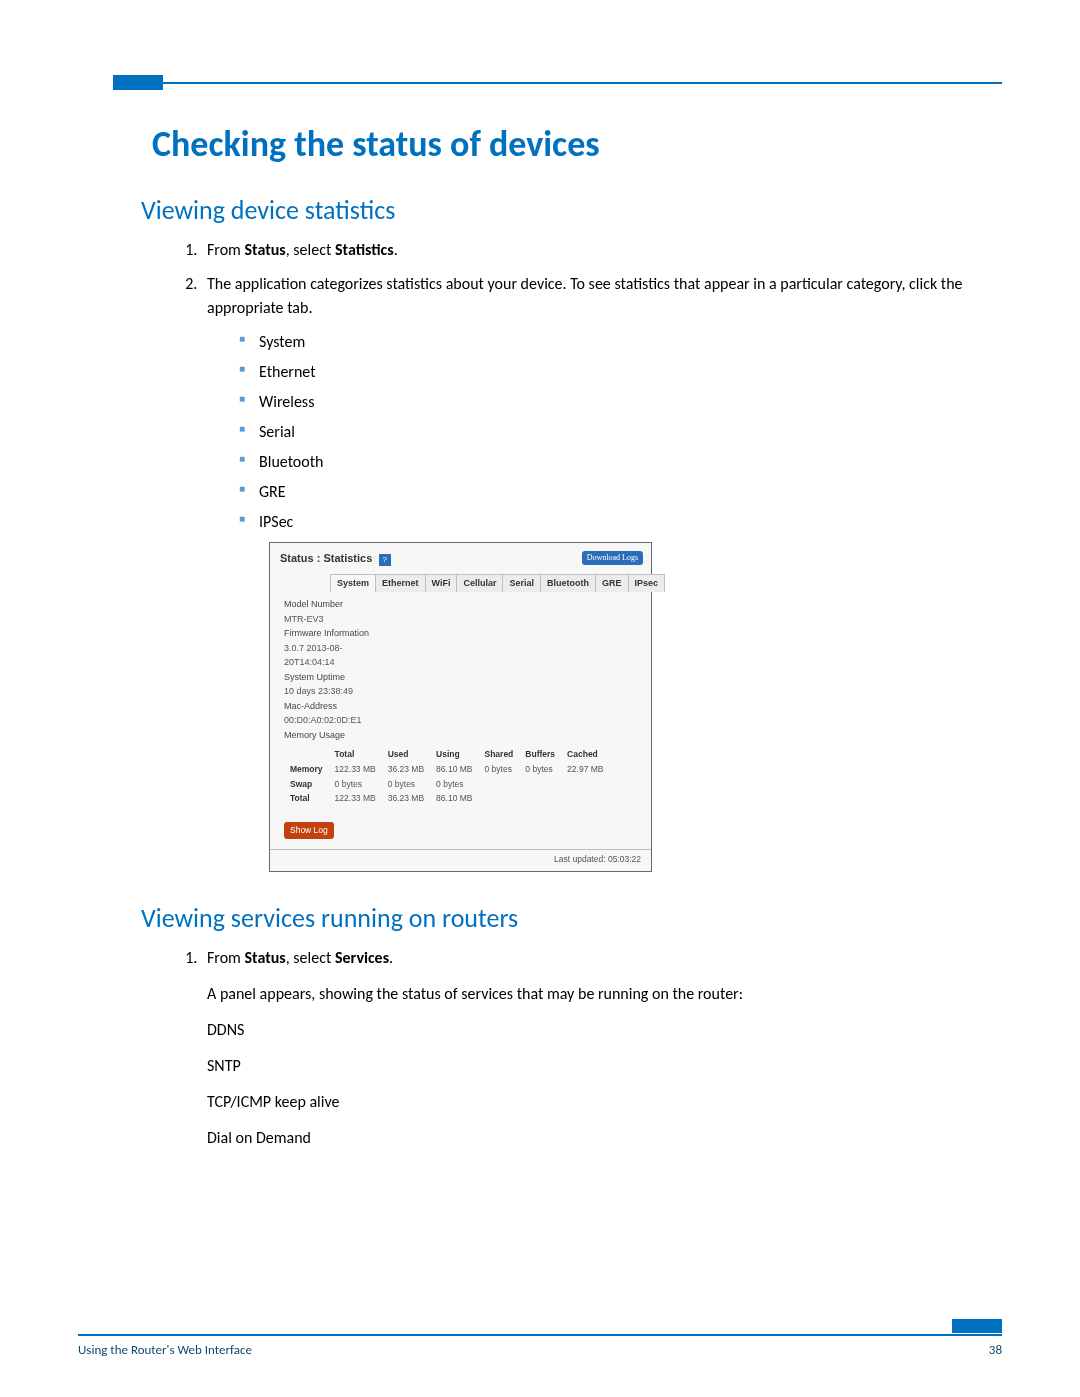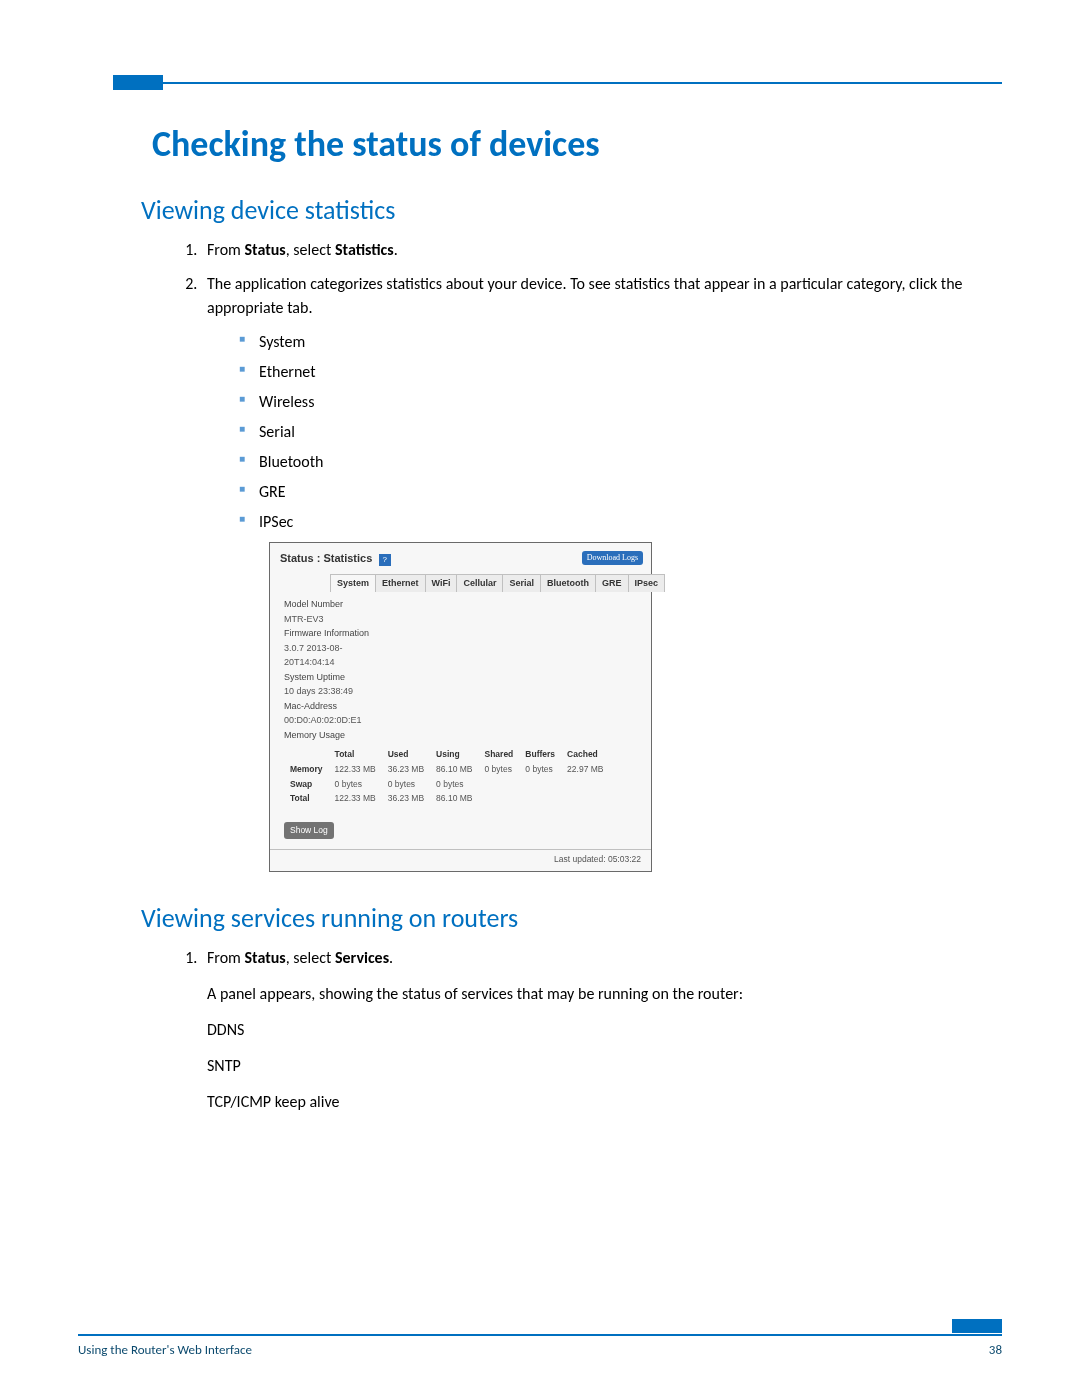--- a/index.html
+++ b/index.html
@@ -141,21 +141,21 @@
   .memtbl th, .memtbl td {
     padding: 1px 6px;
     text-align: left;
     vertical-align: top;
   }
   .memtbl th { font-weight: 700; color: #333; }
   .memtbl td { color: #555; }
   .showlog {
     margin: 10px 0 8px 14px;
     display: inline-block;
-    background: #737373; color: #fff;
+    background: #c2410c; color: #fff;
     border-radius: 3px; padding: 2px 6px;
     font-size: 8.5px;
   }
   .updated {
     text-align: right;
     font-size: 8.5px;
     color: #555;
     padding: 3px 10px 5px 0;
     border-top: 1px solid #c0c0c0;
     margin-top: 2px;
@@ -294,20 +294,21 @@
   <h2>Viewing services running on routers</h2>
 
   <ol class="steps">
     <li>
       <span>From </span><strong>Status</strong><span>, select </span><strong>Services</strong><span>.</span>
       <div class="services-body" style="margin-left:0; margin-top:12px;">
         <p>A panel appears, showing the status of services that may be running on the router:</p>
         <p>DDNS</p>
         <p>SNTP</p>
         <p>TCP/ICMP keep alive</p>
+        <p>Dial on Demand</p>
       </div>
     </li>
   </ol>
 
 </div>
 
 <div class="footer-thick"></div>
 <div class="footer">
   <span>Using the Router's Web Interface</span>
   <span>38</span>

